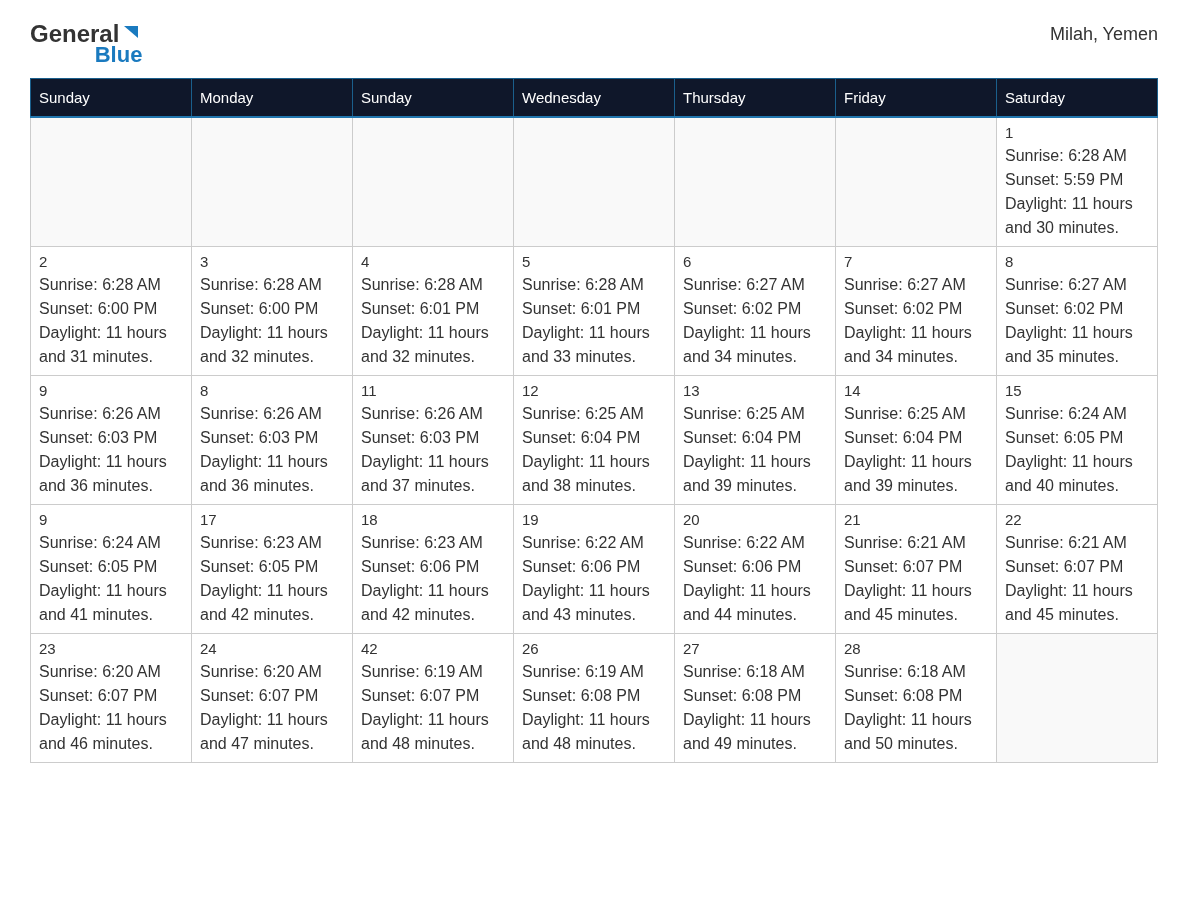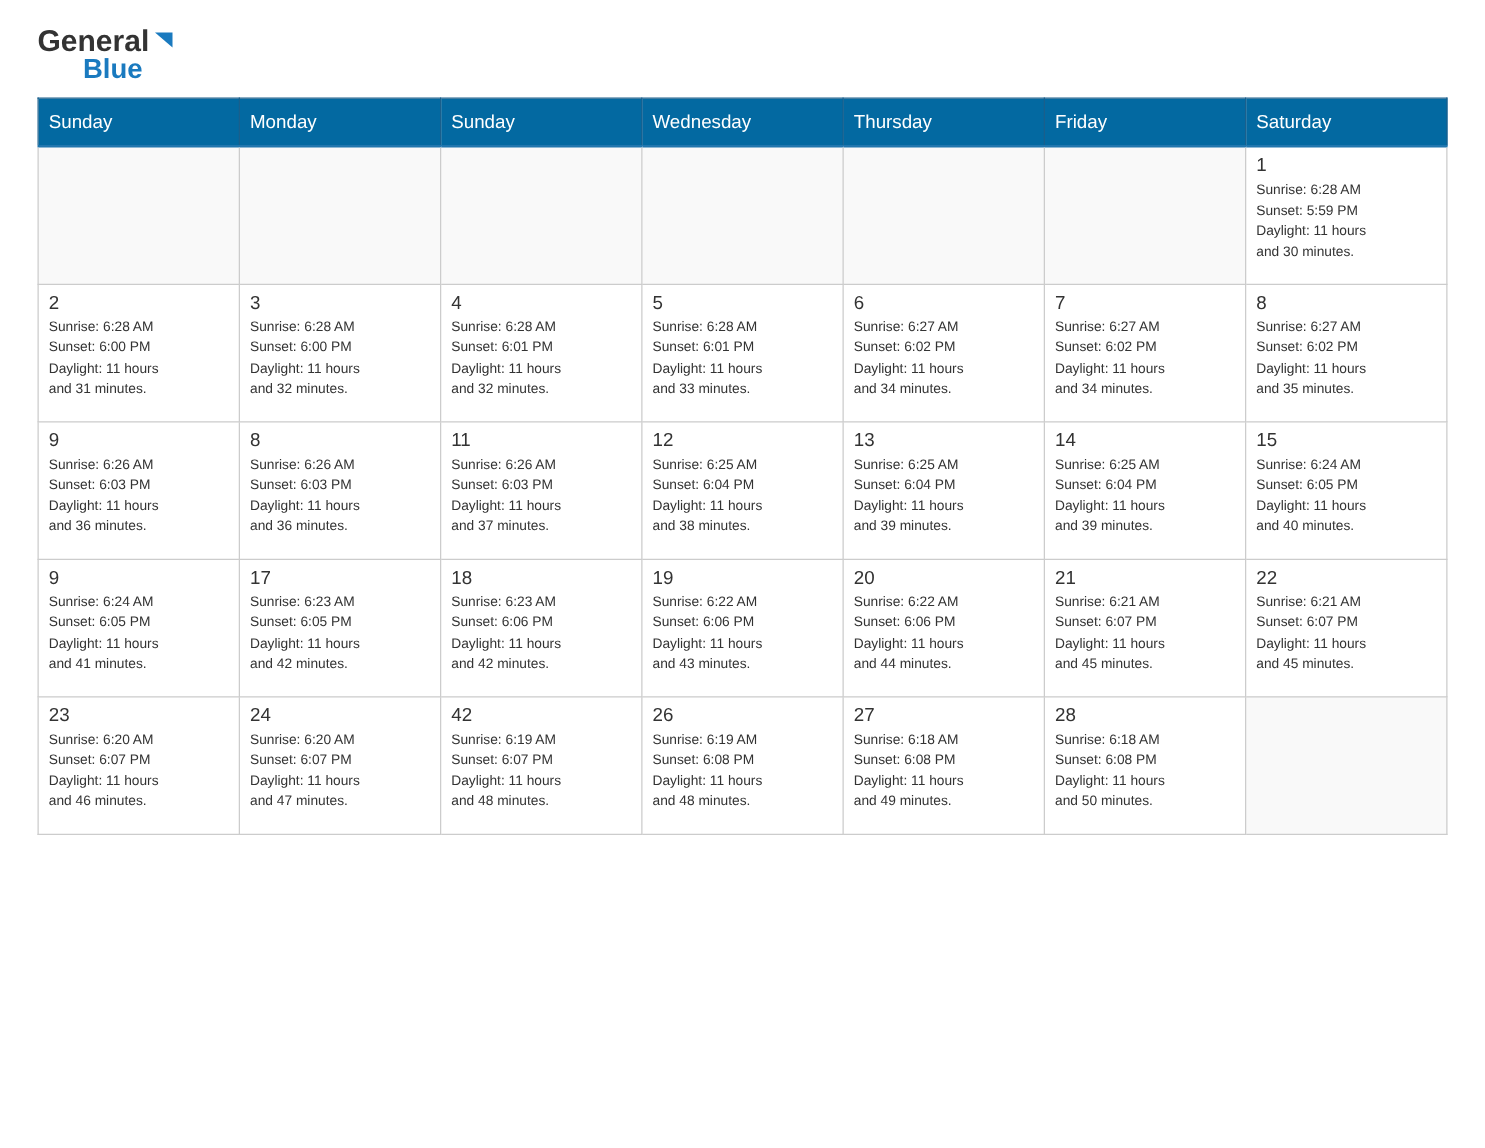--- a/index.html
+++ b/index.html
@@ -11,21 +11,21 @@
     }
     .header {
       display: flex;
       justify-content: space-between;
       align-items: flex-start;
       margin-bottom: 10px;
     }
     .logo {
       display: flex;
       flex-direction: column;
-      align-items: center;
+      align-items: flex-end;
     }
     .logo-blue {
       font-size: 22px;
       font-weight: bold;
       color: #1a7abf;
       margin-top: -6px;
       padding-left: 8px;
     }
     .title-block {
       text-align: right;
@@ -39,21 +39,21 @@
       font-size: 18px;
       color: #333;
       margin-top: 4px;
     }
     .calendar {
       width: 100%;
       border-collapse: collapse;
       margin-top: 10px;
     }
     .calendar thead tr th {
-      background-color: #0369a1;
+      background-color: #0f172a;
       color: #fff;
       font-size: 15px;
       font-weight: normal;
       padding: 10px 8px;
       text-align: left;
       border: 1px solid #1a5f8c;
     }
     .calendar tbody tr td {
       vertical-align: top;
       border: 1px solid #ccc;
@@ -67,21 +67,21 @@
     .calendar tbody tr:first-child td {
       border-top: 2px solid #2176ae;
     }
     .calendar tbody tr td .day-num {
       font-size: 15px;
       font-weight: normal;
       display: block;
       margin-bottom: 3px;
     }
     .calendar tbody tr td .day-info {
-      font-size: 11px;
+      font-size: 16px;
       line-height: 1.5;
       color: #333;
     }
     .empty {
       background: #f9f9f9;
     }
     .logo-top-row {
       display: flex;
       align-items: center;
     }
@@ -94,20 +94,21 @@
   <div class="logo">
     <div class="logo-top-row">
       <span class="logo-g">General</span>
       <svg width="22" height="22" viewBox="0 0 22 22" style="margin-left:1px;margin-top:-2px;">
         <polygon points="4,4 18,4 18,16" fill="#1a7abf"></polygon>
       </svg>
     </div>
     <div class="logo-blue">Blue</div>
   </div>
   <div class="title-block">
+    <div class="location">Milah, Yemen</div>
   </div>
 </div>
 
 <table class="calendar">
   <thead>
     <tr>
 
     <th>Sunday</th>
         <th>Monday</th>
         <th>Sunday</th>

